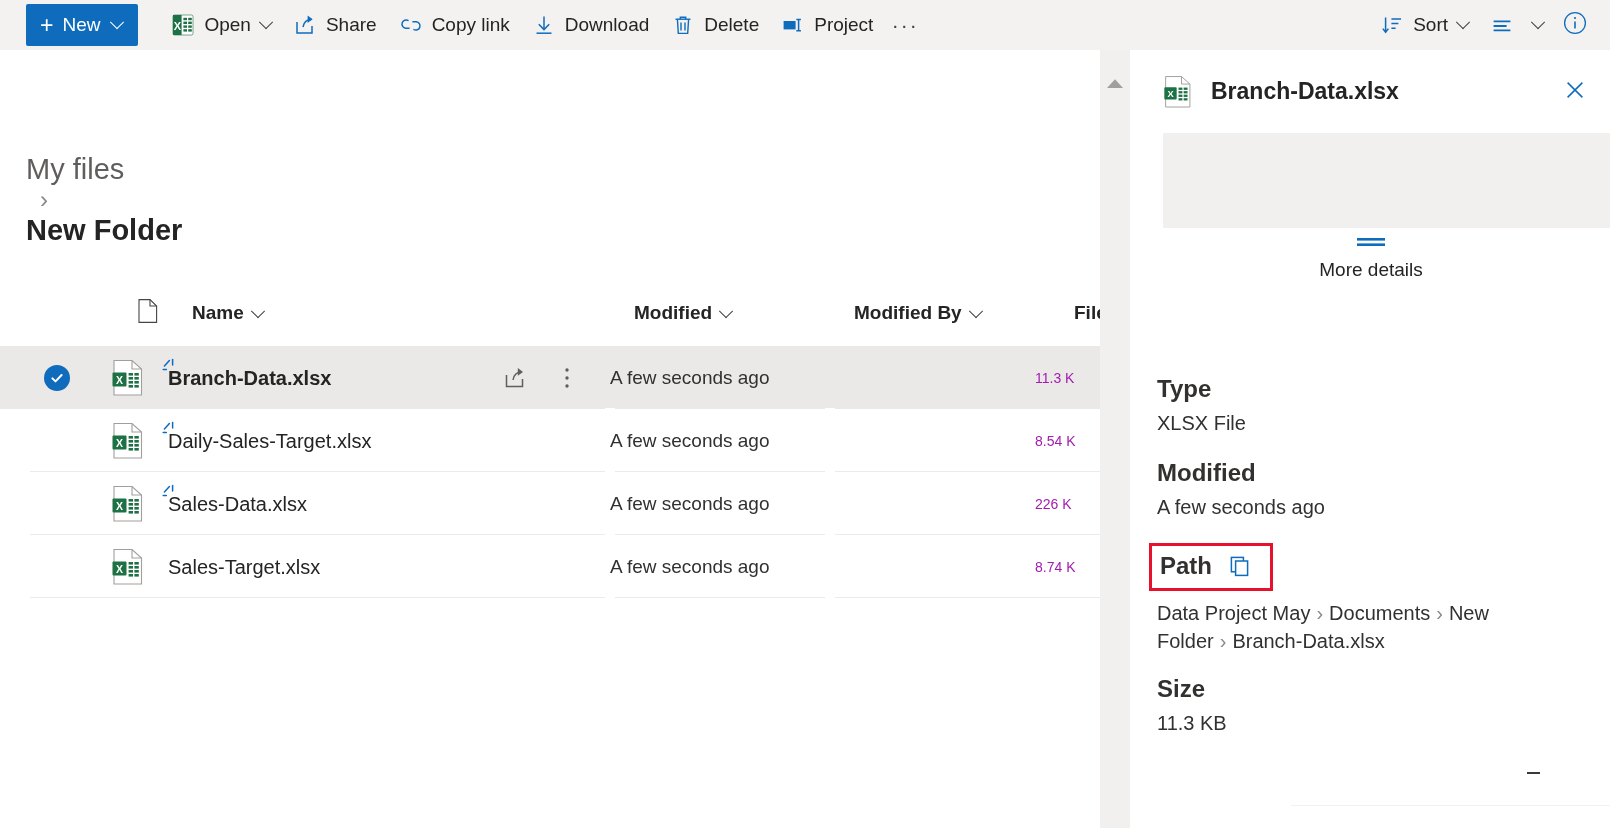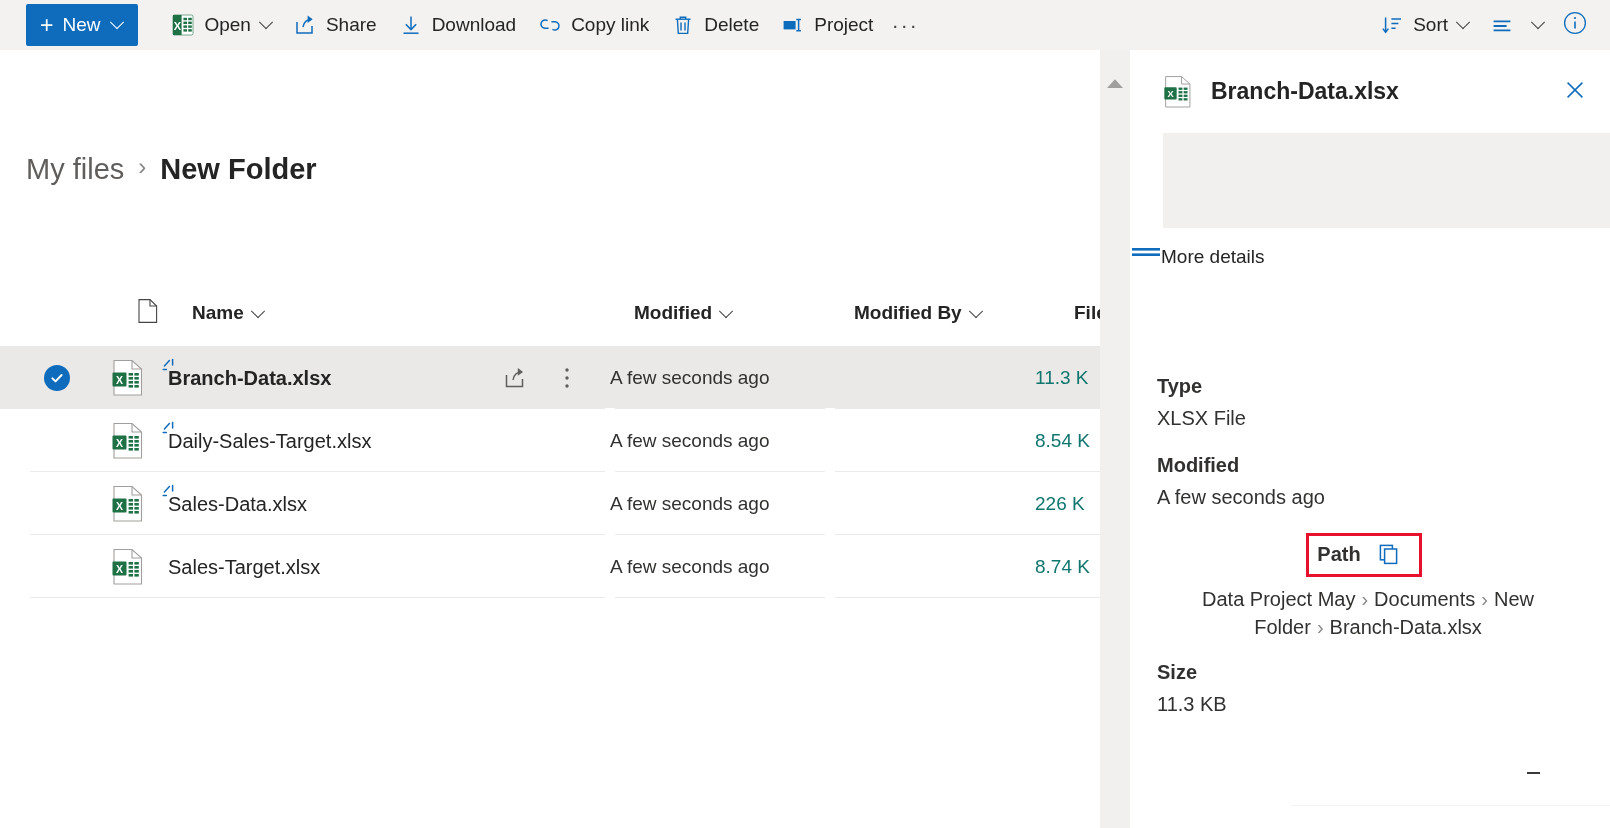--- a/index.html
+++ b/index.html
@@ -94,20 +94,21 @@
     width: 1100px; height: 778px;
     background: #ffffff;
     overflow: hidden;
   }
 
   #breadcrumb {
     position: absolute;
     left: 26px; top: 103px;
     display: flex; align-items: flex-start;
     font-size: 29px;
+    flex-direction: column;
   }
   #breadcrumb .crumb-root { color: #605e5c; cursor: pointer; }
   #breadcrumb .crumb-sep { color: #8a8886; margin: 0 14px; font-size: 24px; }
   #breadcrumb .crumb-current { color: #242424; font-weight: 600; cursor: pointer; }
 
   
   #column-headers {
     position: absolute;
     left: 0; top: 240px;
     width: 1100px; height: 46px; margin-left: 24px;
@@ -184,21 +185,21 @@
   .row-act { cursor: pointer; display: flex; align-items: center; justify-content: center; width: 26px; height: 26px; }
 
   .fmod {
     position: absolute; left: 610px; top: 50%;
     transform: translateY(-50%);
     font-size: 19px; color: #323130; white-space: nowrap;
   }
   .fsize {
     position: absolute; left: 1035px; top: 50%;
     transform: translateY(-50%);
-    font-size: 19px; color: #0f766e; white-space: nowrap;
+    font-size: 14px; color: #a21caf; white-space: nowrap;
   }
 
   
   #v-scrollbar {
     position: absolute;
     left: 1100px; top: 50px;
     width: 30px; height: 778px;
     background: #f1f0ef;
     cursor: pointer;
   }
@@ -237,46 +238,46 @@
     cursor: pointer;
   }
   #panel-thumb {
     position: absolute; left: 32px; top: 83px;
     width: 448px; height: 95px;
     background: #f1f0ef;
   }
   #more-details-toggle {
     position: absolute; left: 0; top: 185px;
     width: 480px;
-    display: flex; flex-direction: row; align-items: center;
+    display: flex; flex-direction: column; align-items: center;
     cursor: pointer;
   }
   #more-details-glyph { width: 30px; height: 13px; }
   #more-details-label {
     margin-top: 11px;
     font-size: 19px; color: #242424;
   }
 
   #panel-fields {
     position: absolute; left: 0; top: 325px;
     width: 480px;
     padding: 0 32px 0 26px;
     box-sizing: border-box;
   }
   .pfield { margin-bottom: 22px; }
   .pfield-label {
-    font-size: 20px; color: #323130; font-weight: 600;
+    font-size: 24px; color: #323130; font-weight: 600;
     display: flex; align-items: center;
   }
   .pfield-value {
     margin-top: 6px;
     font-size: 20px; color: #323130;
     line-height: 1.4;
   }
-  #field-path { margin-bottom: 20px; text-align: center; }
+  #field-path { margin-bottom: 20px; }
   #path-label-box {
     display: inline-flex; align-items: center;
     border: 3px solid #e8112d;
     padding: 6px 18px 8px 8px;
     margin-left: -8px;
     box-sizing: border-box;
   }
   #copy-path-icon { margin-left: 16px; width: 24px; height: 24px; cursor: pointer; display: inline-flex; }
   .path-crumbs { margin-top: 8px; }
   .path-sep { color: #8a8886; margin: 0 6px; }
@@ -331,36 +332,36 @@
           <path d="M10 14 C11 8.5 14 6.5 18.5 6.3"></path>
           <path d="M14.6 2.6 L19.6 6.3 L14.6 10.1 Z" fill="#0f6cbd" stroke="none"></path>
         </svg>
       </span>
       <span>Share</span>
     </div>
 
     <div class="cmd-item">
       <span class="ci-ico">
         <svg width="24" height="24" viewBox="0 0 24 24" fill="none" stroke="#0f6cbd" stroke-width="1.5">
+          <path d="M9.6 7.6 C7 6.2 4 7.2 3.2 9.8 C2.4 12.3 4 14.9 6.7 15.2 L10.6 15.2"></path>
+          <path d="M13.4 8.8 L17.3 8.8 C20 9.1 21.6 11.7 20.8 14.2 C20 16.8 17 17.8 14.4 16.4"></path>
+        </svg>
+      </span>
+      <span>Copy link</span>
+    </div>
+
+    <div class="cmd-item">
+      <span class="ci-ico">
+        <svg width="24" height="24" viewBox="0 0 24 24" fill="none" stroke="#0f6cbd" stroke-width="1.5">
           <path d="M12 3.5 L12 16.3"></path>
           <path d="M6.8 11.2 L12 16.6 L17.2 11.2"></path>
           <path d="M4.5 20.2 L19.5 20.2"></path>
         </svg>
       </span>
       <span>Download</span>
-    </div>
-
-    <div class="cmd-item">
-      <span class="ci-ico">
-        <svg width="24" height="24" viewBox="0 0 24 24" fill="none" stroke="#0f6cbd" stroke-width="1.5">
-          <path d="M9.6 7.6 C7 6.2 4 7.2 3.2 9.8 C2.4 12.3 4 14.9 6.7 15.2 L10.6 15.2"></path>
-          <path d="M13.4 8.8 L17.3 8.8 C20 9.1 21.6 11.7 20.8 14.2 C20 16.8 17 17.8 14.4 16.4"></path>
-        </svg>
-      </span>
-      <span>Copy link</span>
     </div>
 
     <div class="cmd-item">
       <span class="ci-ico">
         <svg width="24" height="24" viewBox="0 0 24 24" fill="none" stroke="#0f6cbd" stroke-width="1.4">
           <path d="M4.5 6.2 L19.5 6.2"></path>
           <path d="M9.3 6.2 L9.3 4.2 L14.7 4.2 L14.7 6.2"></path>
           <path d="M6.4 6.2 L7.3 20.4 L16.7 20.4 L17.6 6.2"></path>
           <path d="M10 9.4 L10 17.4 M14 9.4 L14 17.4"></path>
         </svg>

